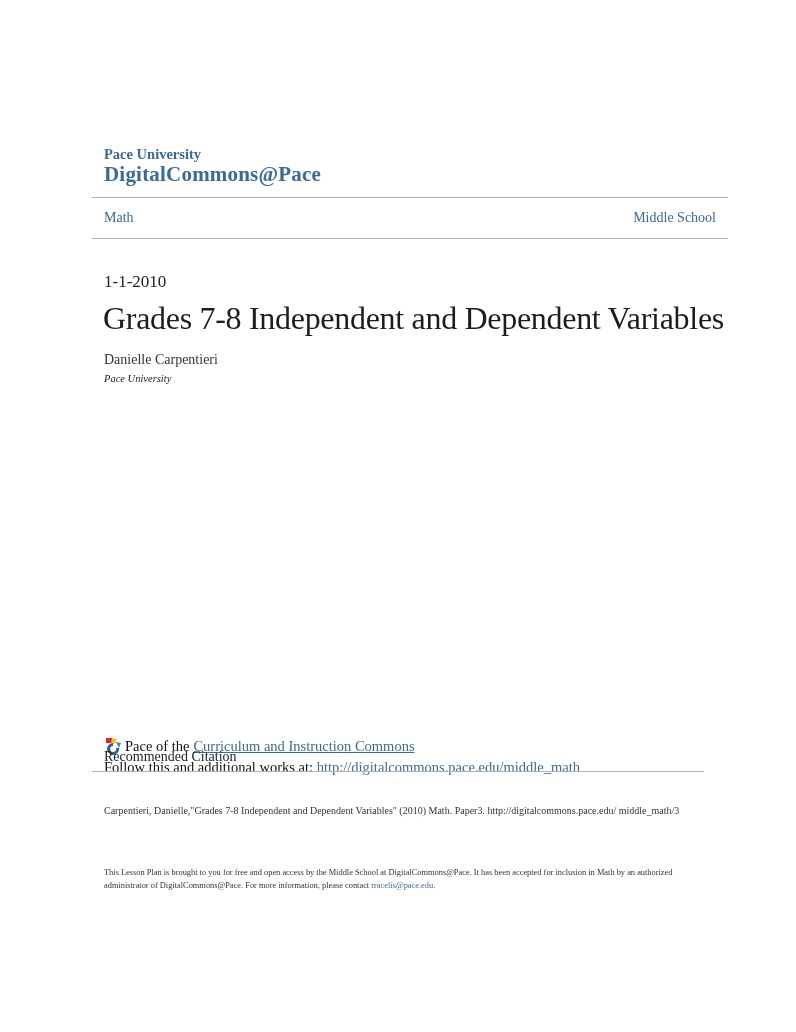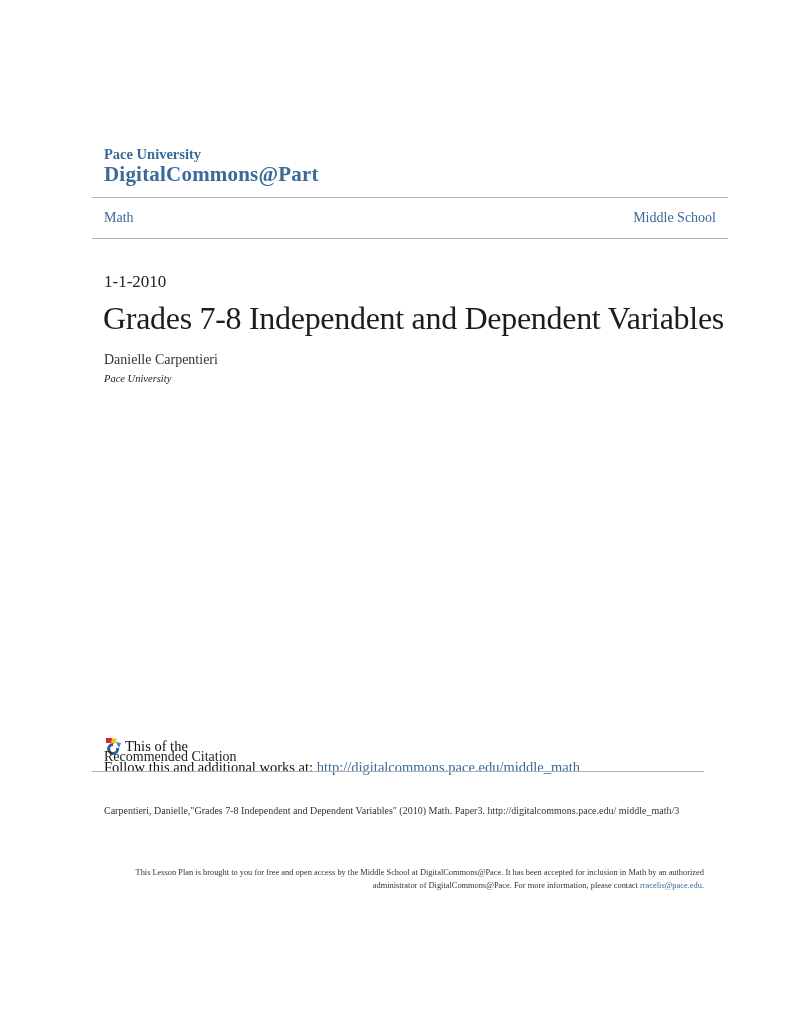--- a/index.html
+++ b/index.html
@@ -13,28 +13,28 @@
   .date { left:104px; top:272px; font-size:17px; color:#222; }
   .title { left:103px; top:300px; font-size:32px; color:#1d1d1d; letter-spacing:-0.3px; white-space:nowrap; }
   .author { left:104px; top:352px; font-size:14px; color:#333; }
   .affil { left:104px; top:373px; font-size:10.5px; font-style:italic; color:#222; }
   .follow { left:104px; top:759px; font-size:14.5px; color:#111; white-space:nowrap; }
   .follow a { color:#3b6a9a; text-decoration:none; }
   .partof { left:104px; top:738px; font-size:14.5px; color:#111; white-space:nowrap; display:flex; align-items:center; }
   .partof a { color:#3b6a9a; text-decoration:underline; margin-left:4px; }
   .rc-head { left:104px; top:749px; font-size:14px; color:#222; }
   .rc-body { left:104px; top:804px; width:600px; font-size:10px; line-height:14px; color:#333; }
-  .fine { left:104px; top:866px; width:600px; font-size:8.4px; line-height:13px; color:#333;text-align:right; }
+  .fine { left:104px; top:866px; width:600px; font-size:8.4px; line-height:13px; color:#333; }
   .fine a { color:#3b6a9a; text-decoration:none; }
 </style>
 </head>
 <body>
 
 <div class="abs inst">Pace University</div>
-<div class="abs site">DigitalCommons@Part</div>
+<div class="abs site">DigitalCommons@Pace</div>
 
 <div class="abs rule" style="left:92px; top:197px; width:636px;"></div>
 <div class="abs nav" style="left:104px;text-align:center;">Math</div>
 <div class="abs nav" style="right:80px;">Middle School</div>
 <div class="abs rule" style="left:92px; top:238px; width:636px;"></div>
 
 <div class="abs date">1-1-2010</div>
 <div class="abs title">Grades 7-8 Independent and Dependent Variables</div>
 <div class="abs author">Danielle Carpentieri</div>
 <div class="abs affil">Pace University</div>
@@ -45,21 +45,22 @@
 
 <div class="abs partof">
   <span style="display:inline-block; width:18px; height:17px; margin-right:3px;">
     <svg width="18" height="17" viewBox="0 0 18 17">
       <rect x="2" y="0" width="6" height="5" fill="#d9282f"></rect>
       <polygon points="8,0 13,1 11,6 7,5" fill="#f4c21b"></polygon>
       <path d="M9 5 A6 6 0 1 0 15 10 L12 10 A3 3 0 1 1 9 8 Z" fill="#2b5d95"></path>
       <polygon points="12,4 17,5 15,10" fill="#3a86c8"></polygon>
     </svg>
   </span>
-  <span>This of the</span>
+  <span>Pace of the</span>
+  <a>Curriculum and Instruction Commons</a>
 </div>
 
 <div class="abs rule" style="left:92px; top:771px; width:612px;"></div>
 <div class="abs rc-head">Recommended Citation</div>
 <div class="abs rc-body">Carpentieri, Danielle,"Grades 7-8 Independent and Dependent Variables" (2010) Math. Paper3. http://digitalcommons.pace.edu/ middle_math/3</div>
 
 <div class="abs fine">
   <span>This Lesson Plan is brought to you for free and open access by the Middle School at DigitalCommons@Pace. It has been accepted for inclusion in Math by an authorized administrator of DigitalCommons@Pace. For more information, please contact </span><a>rracelis@pace.edu</a><span>.</span>
 </div>
 

